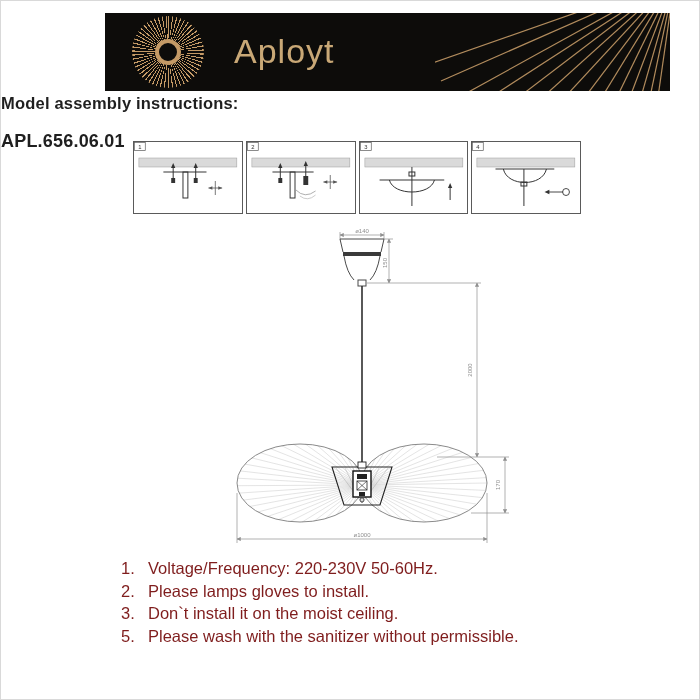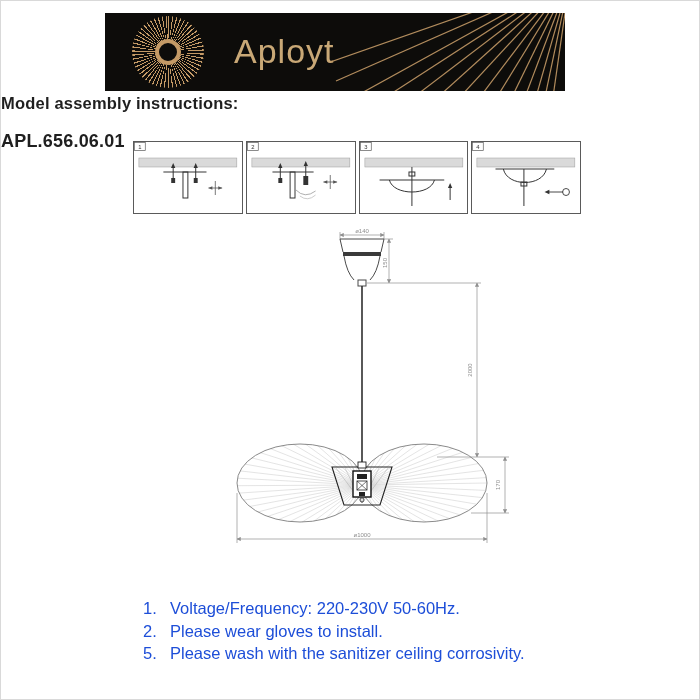--- a/index.html
+++ b/index.html
@@ -1,20 +1,20 @@
 <!DOCTYPE html>
 <html><head>
 <meta charset="utf-8">
 <style>
   html,body{margin:0;padding:0;}
   body{width:700px;height:700px;background:#ffffff;font-family:"Liberation Sans",sans-serif;overflow:hidden;}
   .page{position:relative;width:698px;height:698px;border:1px solid #d9d9d9;background:#fff;}
 
   
-  .banner{position:absolute;left:104px;top:12px;width:460px;height:78px;background:#0d0c0a;overflow:hidden;}
+  .banner{position:absolute;left:104px;top:12px;width:565px;height:78px;background:#0d0c0a;overflow:hidden;}
   .sunburst{position:absolute;left:27px;top:3px;width:72px;height:72px;border-radius:50%;
     background:repeating-conic-gradient(#c49a66 0deg 2deg, rgba(0,0,0,0) 2deg 6.6deg);}
   .sunburst::after{content:"";position:absolute;inset:23px;background:#0d0c0a;border:4px solid #c49a66;border-radius:50%;box-sizing:border-box;}
   .brand{position:absolute;left:129px;top:19px;font-size:34px;font-weight:500;color:#c9a876;letter-spacing:1px;}
   .rays{position:absolute;right:0;top:0;}
 
   
   .title{position:absolute;left:0;right:0;top:93px;text-align:left;color:#1f1f1f;}
   .title .t1{font-size:16.5px;font-weight:600;letter-spacing:.2px;}
   .title .t2{font-size:18px;font-weight:600;margin-top:18px;letter-spacing:.2px;}
@@ -22,21 +22,21 @@
   
   .panels{position:absolute;left:132px;top:140px;width:448px;height:73px;display:flex;gap:3px;}
   .panel{flex:1;border:1px solid #5a5a5a;background:#fff;position:relative;}
   .panel svg{display:block;width:100%;height:100%;}
 
   
   .drawing{position:absolute;left:140px;top:226px;width:430px;height:324px;}
   .dimtext{fill:#8f8f8f;font-size:6px;font-family:"Liberation Sans",sans-serif;}
 
   
-  .list{position:absolute;left:142px;top:556px;width:450px;color:#1d4ed8;margin-top:40px;}
+  .list{position:absolute;left:120px;top:556px;width:450px;color:#7f1d1d;}
   .list .row{font-size:16.5px;line-height:22.6px;font-weight:500;white-space:nowrap;}
   .list .num{display:inline-block;width:27px;}
 </style>
 </head>
 <body>
 
 <div class="page">
 
   <div class="banner">
     <div class="sunburst"></div>
@@ -285,20 +285,23 @@
       </g>
       <text x="221" y="309.5" text-anchor="middle" class="dimtext">ø1000</text>
     </svg>
   </div>
 
   <div class="list">
     <div class="row">
       <span class="num">1.</span><span>Voltage/Frequency: 220-230V 50-60Hz.</span>
     </div>
     <div class="row">
-      <span class="num">2.</span><span>Please wear gloves to install.</span>
+      <span class="num">2.</span><span>Please lamps gloves to install.</span>
     </div>
     <div class="row">
-      <span class="num">5.</span><span>Please wash with the sanitizer ceiling corrosivity.</span>
+      <span class="num">3.</span><span>Don`t install it on the moist ceiling.</span>
+    </div>
+    <div class="row">
+      <span class="num">5.</span><span>Please wash with the sanitizer without permissible.</span>
     </div>
   </div>
 
 </div>
 
 </body></html>

